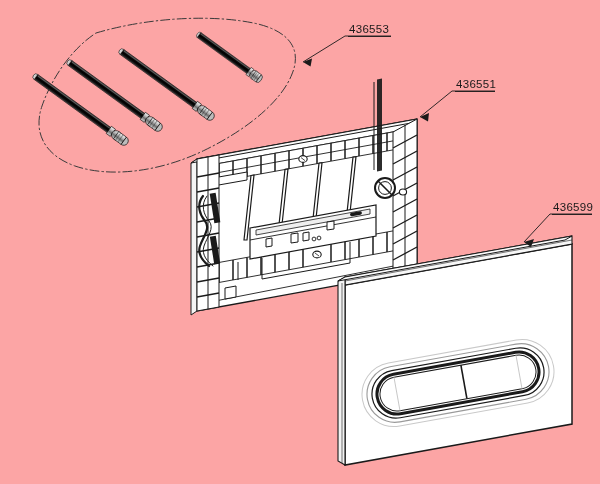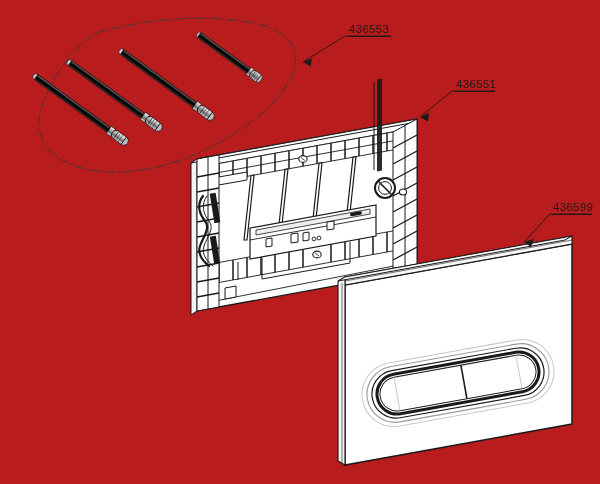--- a/index.html
+++ b/index.html
@@ -12,21 +12,21 @@
     width: 600px;
     height: 484px;
     font-family: "Liberation Sans", sans-serif;
     overflow: hidden;
     position: relative;
   }
   #diagram-root {
     position: relative;
     width: 600px;
     height: 484px;
-    background: #b91c1c;
+    background: #fca5a5;
   }
   svg#drawing {
     position: absolute;
     top: 0;
     left: 0;
     width: 600px;
     height: 484px;
     display: block;
   }
   .lbl {

